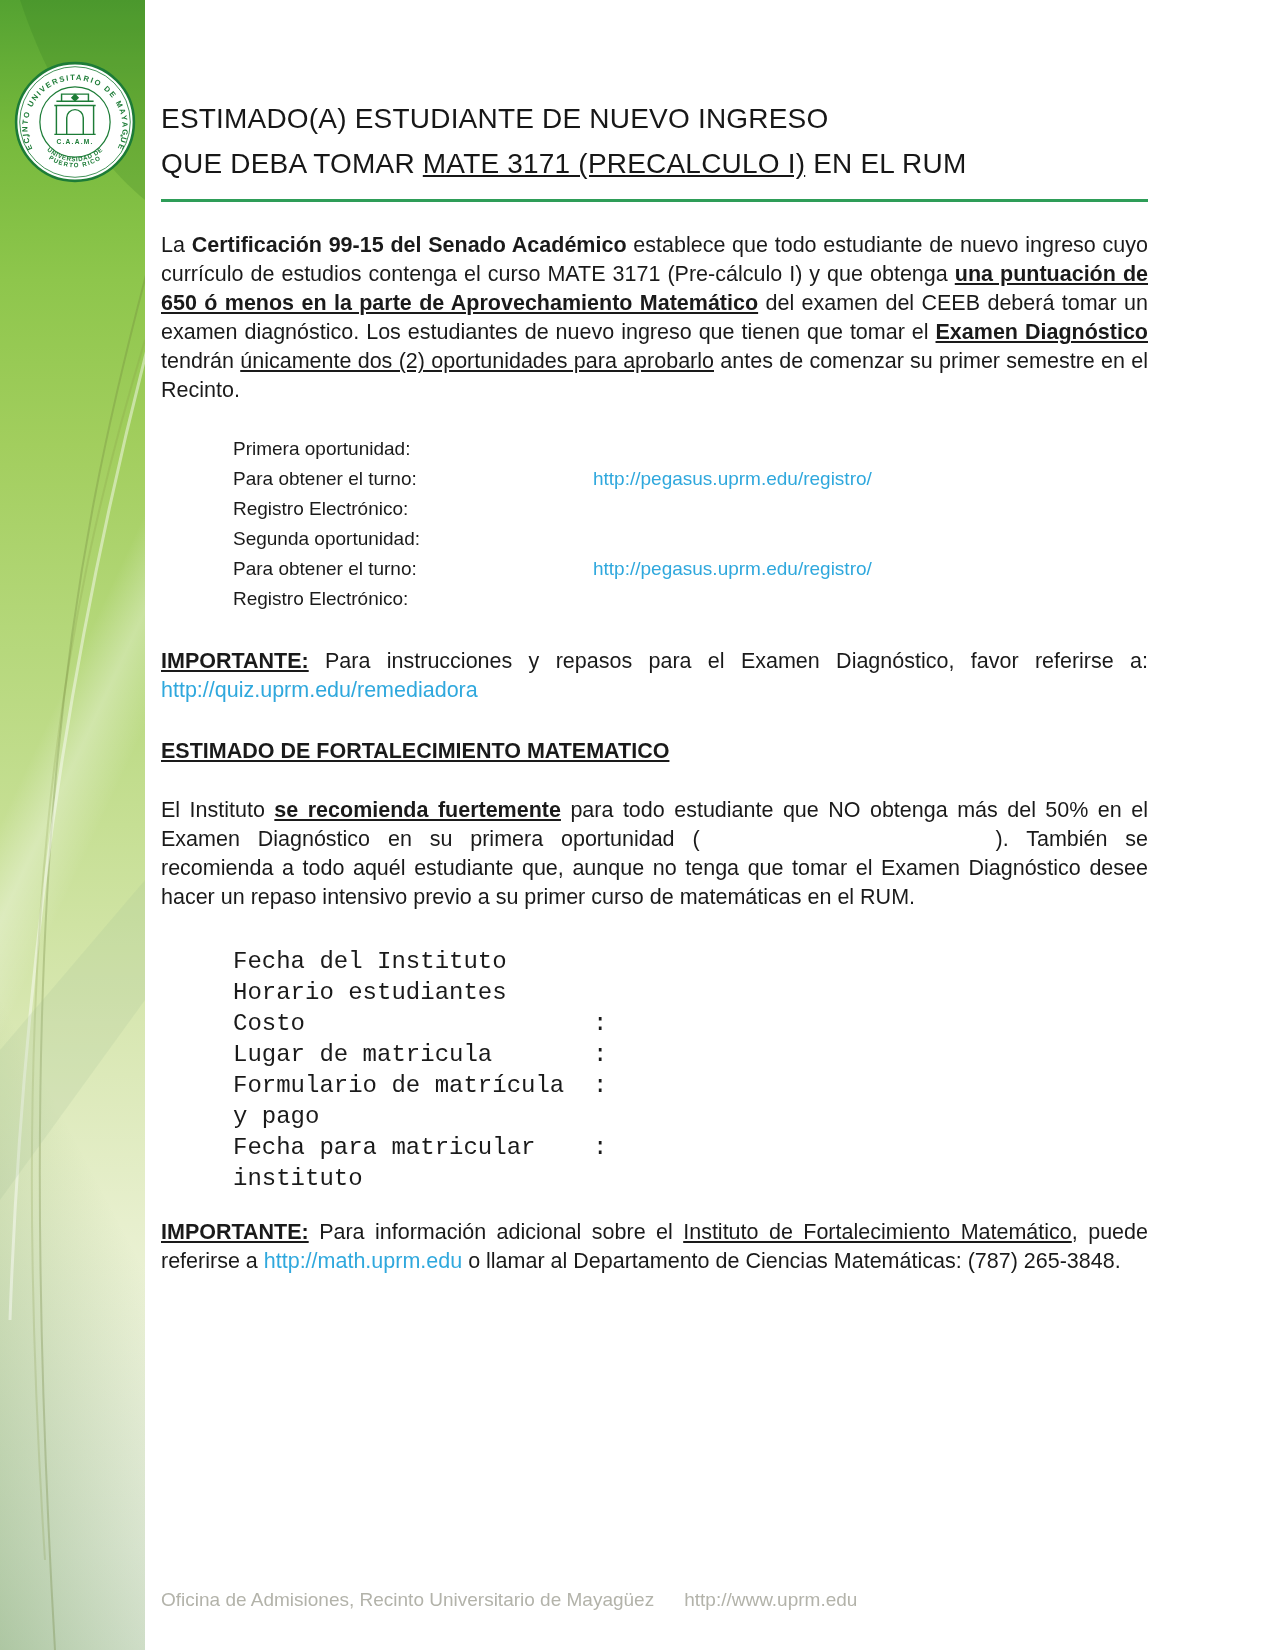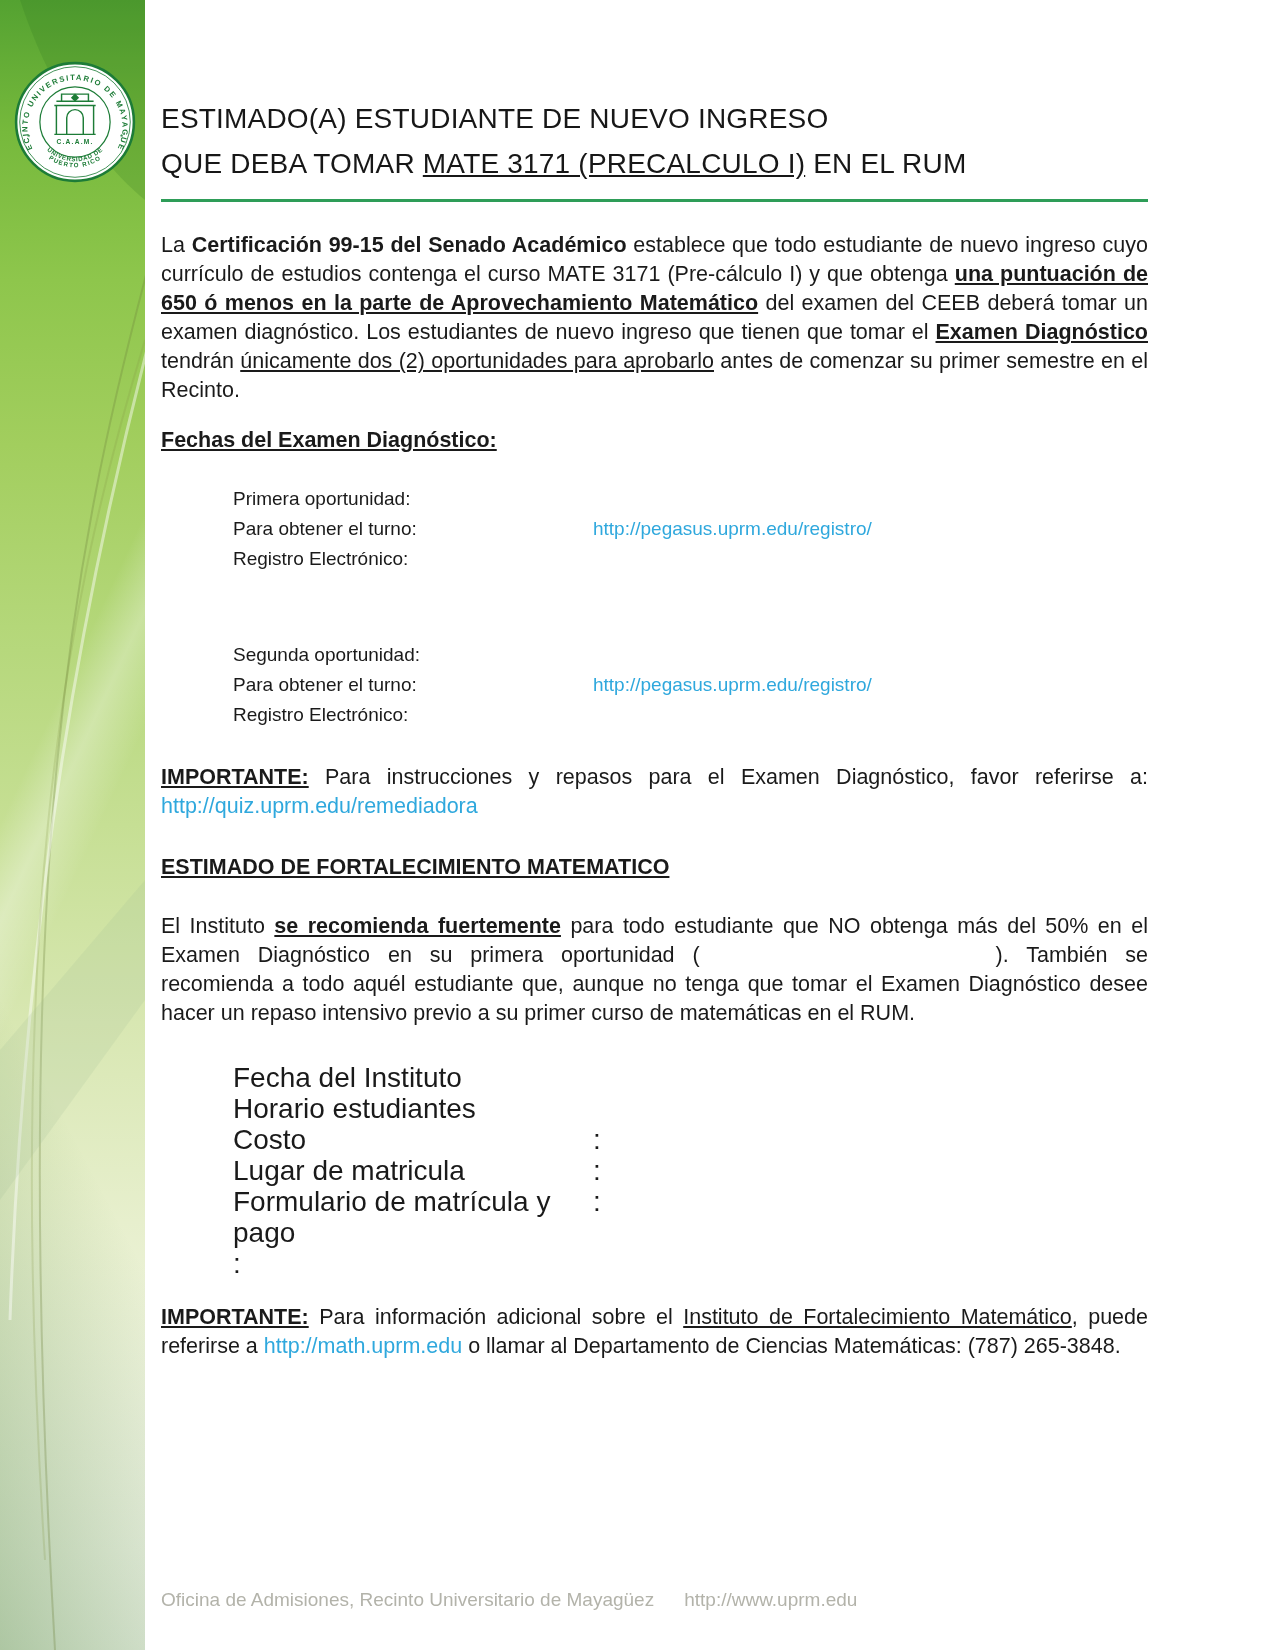--- a/index.html
+++ b/index.html
@@ -54,31 +54,31 @@
 
   p.body { font-size: 21.5px; line-height: 29px; text-align: justify; }
   .p-intro { margin-top: 29px; }
 
   .section-heading { font-size: 21.5px; line-height: 29px; font-weight: bold; text-decoration: underline; }
   .h-fechas { margin-top: 21px; }
   .h-instituto { margin-top: 32px; }
 
   .opp-block { font-size: 19px; line-height: 30px; }
   .opp-first  { margin-top: 29px; }
-  .opp-second { margin-top: 66px; }
+  .opp-second { }
   .opp-row { display: flex; padding-left: 72px; }
   .opp-label { flex: 0 0 360px; }
 
   a.link { color: #2fa8dd; cursor: pointer; overflow-wrap: anywhere; }
 
   .p-importante1 { margin-top: 33px; }
   .p-inst { margin-top: 30px; }
   .paren-gap { display: inline-block; width: 296px; }
 
-  .inst-list { margin-top: 34px; font-size: 28px; line-height: 31px; }
+  .inst-list { margin-top: 34px; font-size: 24px; line-height: 31px; font-family: Liberation Mono, monospace; }
   .inst-row { display: flex; padding-left: 72px; }
   .inst-label { flex: 0 0 360px; }
 
   .p-importante2 { margin-top: 24px; }
 
   .footer {
     position: absolute;
     left: 161px; top: 1589px;
     display: flex; gap: 30px;
     font-size: 19px;
@@ -134,21 +134,20 @@
 
     <h1 class="title">
       <span class="t-line">ESTIMADO(A) ESTUDIANTE DE NUEVO INGRESO</span>
       <span class="t-line"><span>QUE DEBA TOMAR </span><span class="u">MATE 3171 (PRECALCULO I)</span><span> EN EL RUM</span></span>
     </h1>
 
     <hr class="rule">
 
     <p class="body p-intro"><span>La </span><span class="b">Certificación 99-15 del Senado Académico</span><span> establece que todo estudiante de nuevo ingreso cuyo currículo de estudios contenga el curso MATE 3171 (Pre-cálculo I) y que obtenga </span><span class="bu">una puntuación de 650 ó menos en la parte de Aprovechamiento Matemático</span><span> del examen del CEEB deberá tomar un examen diagnóstico.  Los estudiantes de nuevo ingreso que tienen que tomar el </span><span class="bu">Examen Diagnóstico</span><span> tendrán </span><span class="u">únicamente dos (2) oportunidades para aprobarlo</span><span> antes de comenzar su primer semestre en el Recinto.</span></p>
 
-    <h2 class="section-heading h-fechas">Fechas del Examen Diagnóstico:</h2>
 
     <div class="opp-block opp-first">
       <div class="opp-row">
         <span class="opp-label">Primera oportunidad:</span>
       </div>
       <div class="opp-row">
         <span class="opp-label">Para obtener el turno:</span>
         <a class="link">http://pegasus.uprm.edu/registro/</a>
       </div>
       <div class="opp-row">
@@ -190,20 +189,21 @@
       </div>
       <div class="inst-row">
         <span class="inst-label">Lugar de matricula</span>
         <span>:</span>
       </div>
       <div class="inst-row">
         <span class="inst-label">Formulario de matrícula y pago</span>
         <span>:</span>
       </div>
       <div class="inst-row">
+        <span class="inst-label">Fecha para matricular instituto</span>
         <span>:</span>
       </div>
     </div>
 
     <p class="body p-importante2"><span class="bu">IMPORTANTE:</span><span> Para información adicional sobre el </span><span class="u">Instituto de Fortalecimiento Matemático</span><span>, puede referirse a </span><a class="link">http://math.uprm.edu</a><span> o llamar al Departamento de Ciencias Matemáticas: (787) 265-3848.</span></p>
 
   </div>
 
   <div class="footer">
     <span>Oficina de Admisiones, Recinto Universitario de Mayagüez</span>

